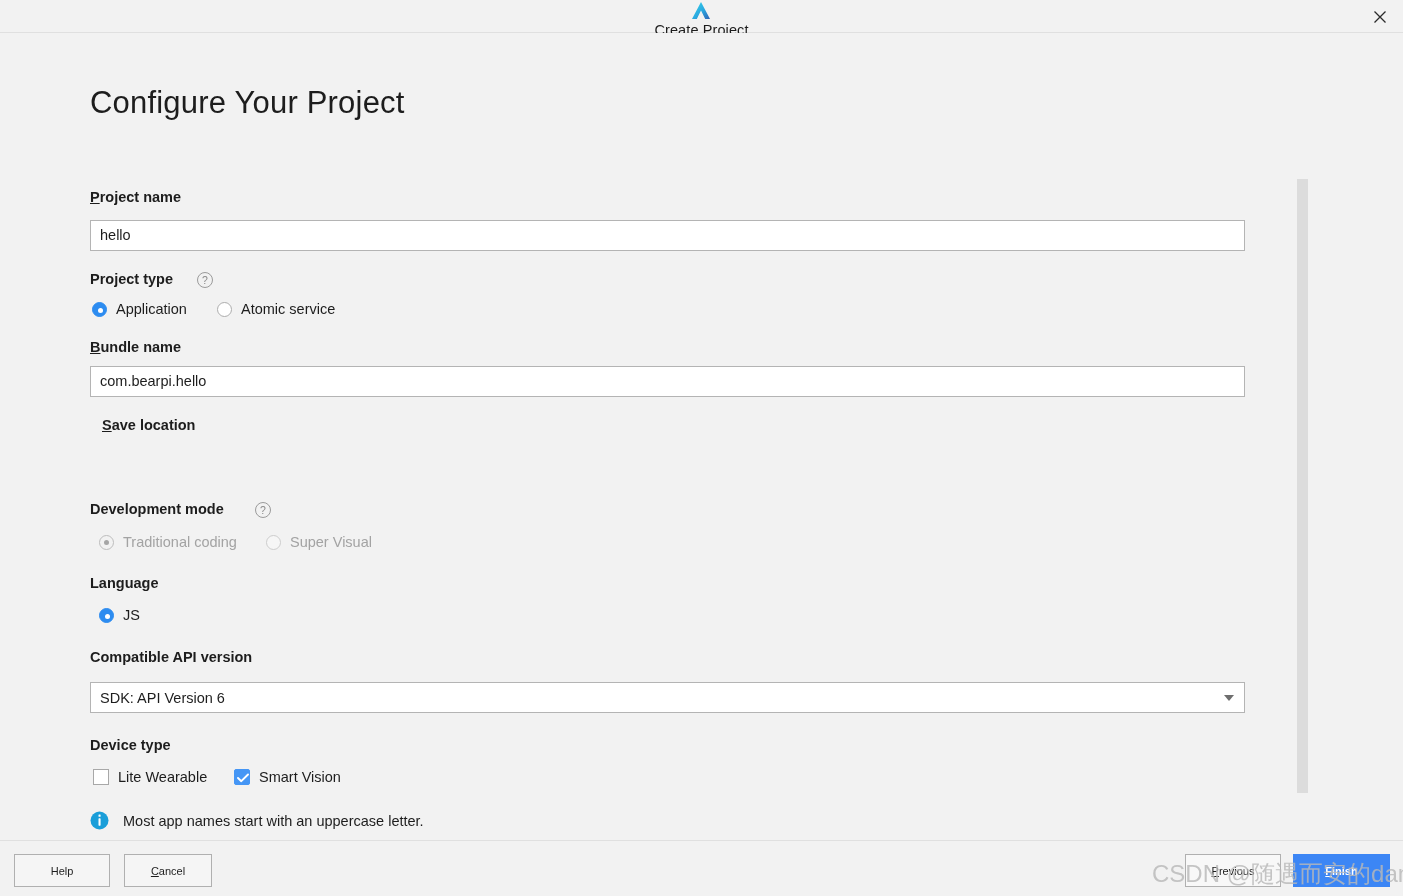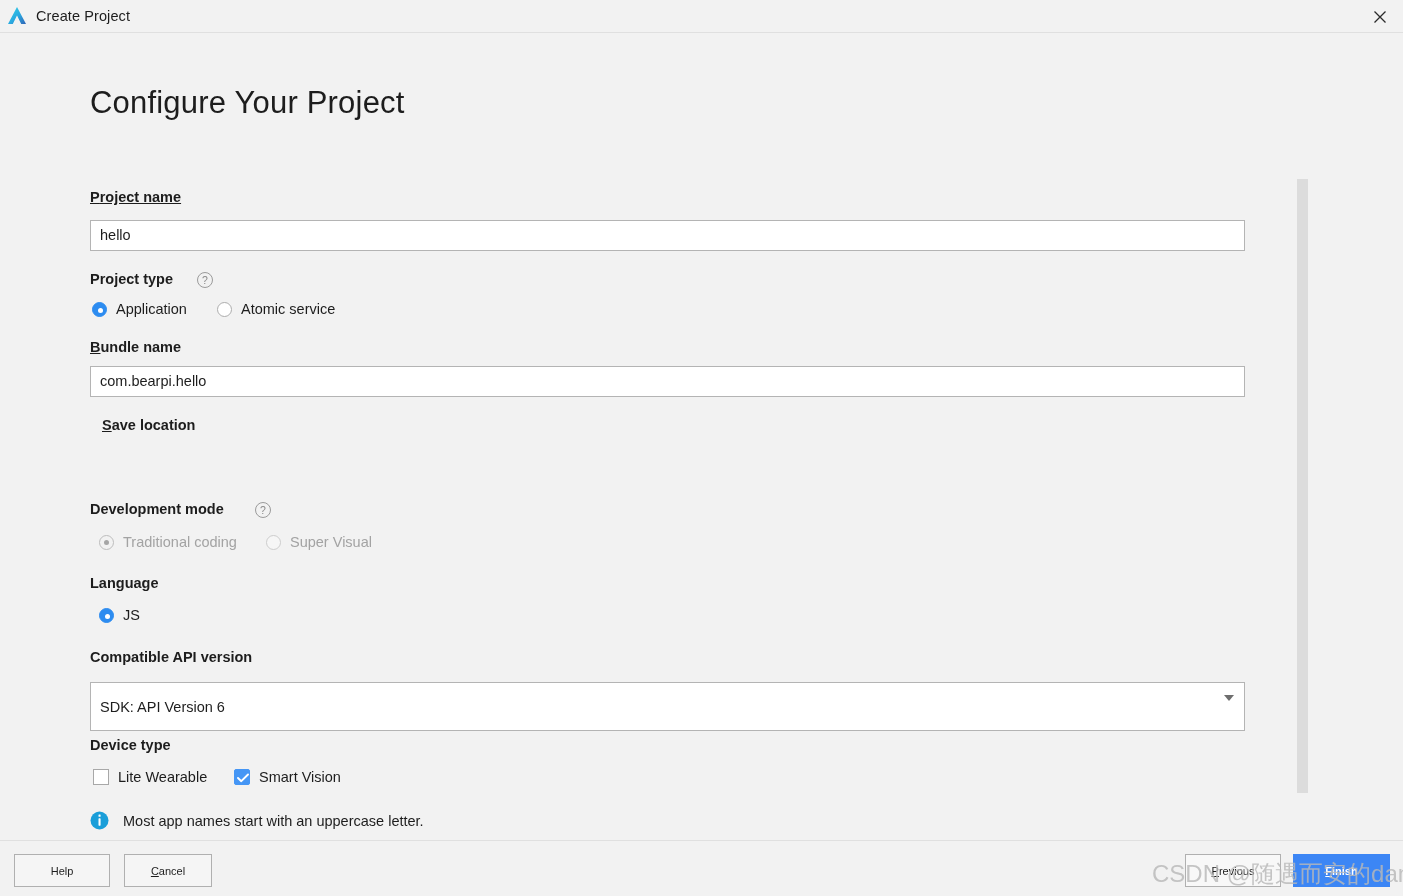--- a/index.html
+++ b/index.html
@@ -11,21 +11,21 @@
     font-family: "Liberation Sans", sans-serif;
     -webkit-font-smoothing: antialiased;
   }
 
   
   #titlebar {
     position: absolute; left: 0; top: 0;
     width: 1403px; height: 33px;
     background: #f2f2f2;
     border-bottom: 1px solid #e0e0e0;
-    display: flex; align-items: center;
+    display: flex; align-items: center; flex-direction: column;
   }
   #app-logo {
     width: 22px; height: 22px;
     margin-left: 6px; margin-right: 8px;
     flex: 0 0 auto;
   }
   #window-title {
     font-size: 14.5px;
     color: #1d1d1d;
     letter-spacing: 0.1px;
@@ -178,21 +178,21 @@
     font-size: 14.5px;
     color: #1d1d1d;
     white-space: nowrap;
   }
 
   
   .combo {
     position: absolute;
     left: 90px;
     width: 1155px;
-    height: 49px;
+    height: 31px;
     background: #ffffff;
     border: 1px solid #b4b4b4;
     font-size: 14.5px;
     color: #1d1d1d;
     display: flex;
     align-items: center;
     padding-left: 9px;
   }
   .combo-arrow {
     position: absolute;
@@ -299,21 +299,21 @@
     </svg>
   </div>
 </div>
 
 <div id="dialog-body">
 
   <div id="page-title">Configure Your Project</div>
 
   <div id="form-scroll">
 
-    <div class="field-label" style="left:90px; top:43px;text-decoration:underline;"><span class="mn">P</span><span>roject name</span></div>
+    <div class="field-label" style="left:90px; top:43px;"><span class="mn">P</span><span>roject name</span></div>
     <div class="text-input" style="top:74px;">
       <span class="val">hello</span>
     </div>
 
     <div class="field-label" style="left:90px; top:125px;">Project type</div>
     <div class="help-circle" style="left:197px; top:126px;">?</div>
 
     <div class="radio-row" style="left:92px; top:155px;">
       <span class="radio on"></span>
       <span class="radio-label">Application</span>

